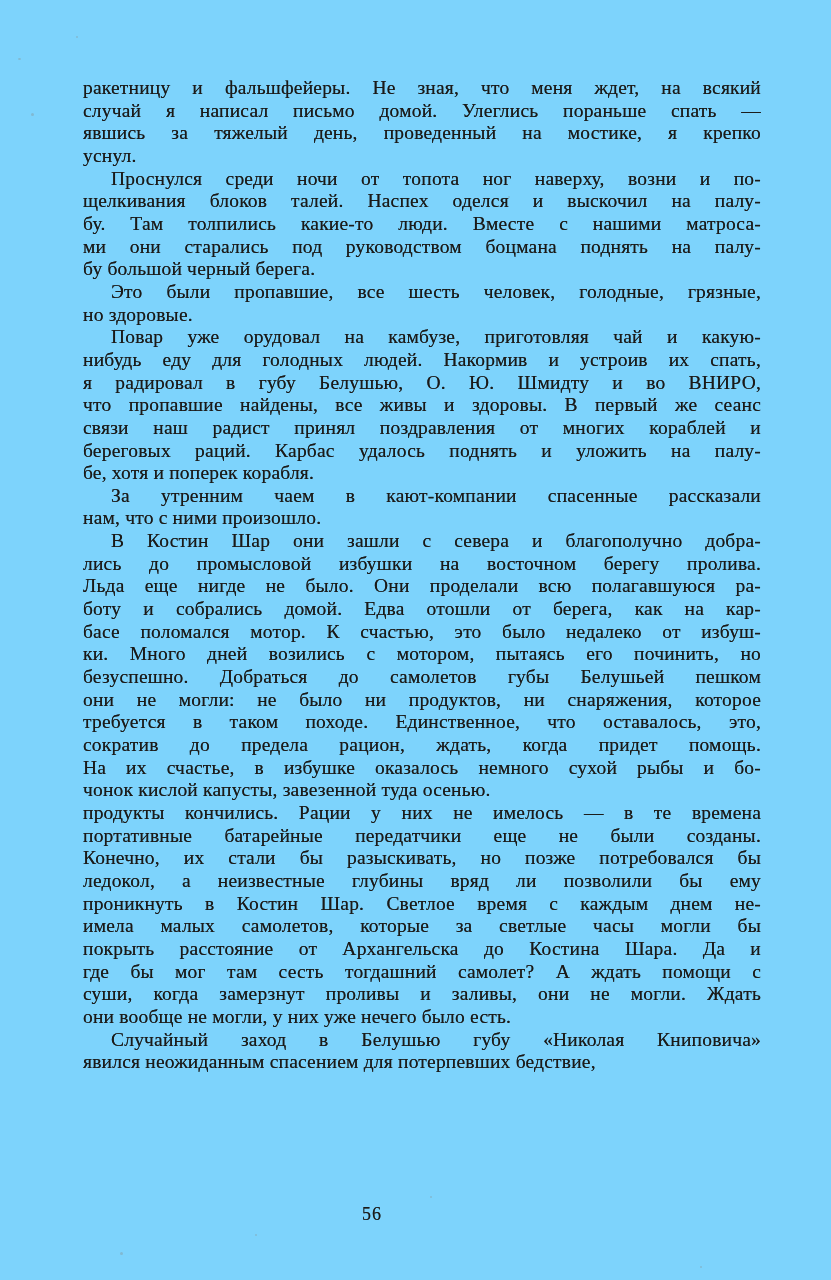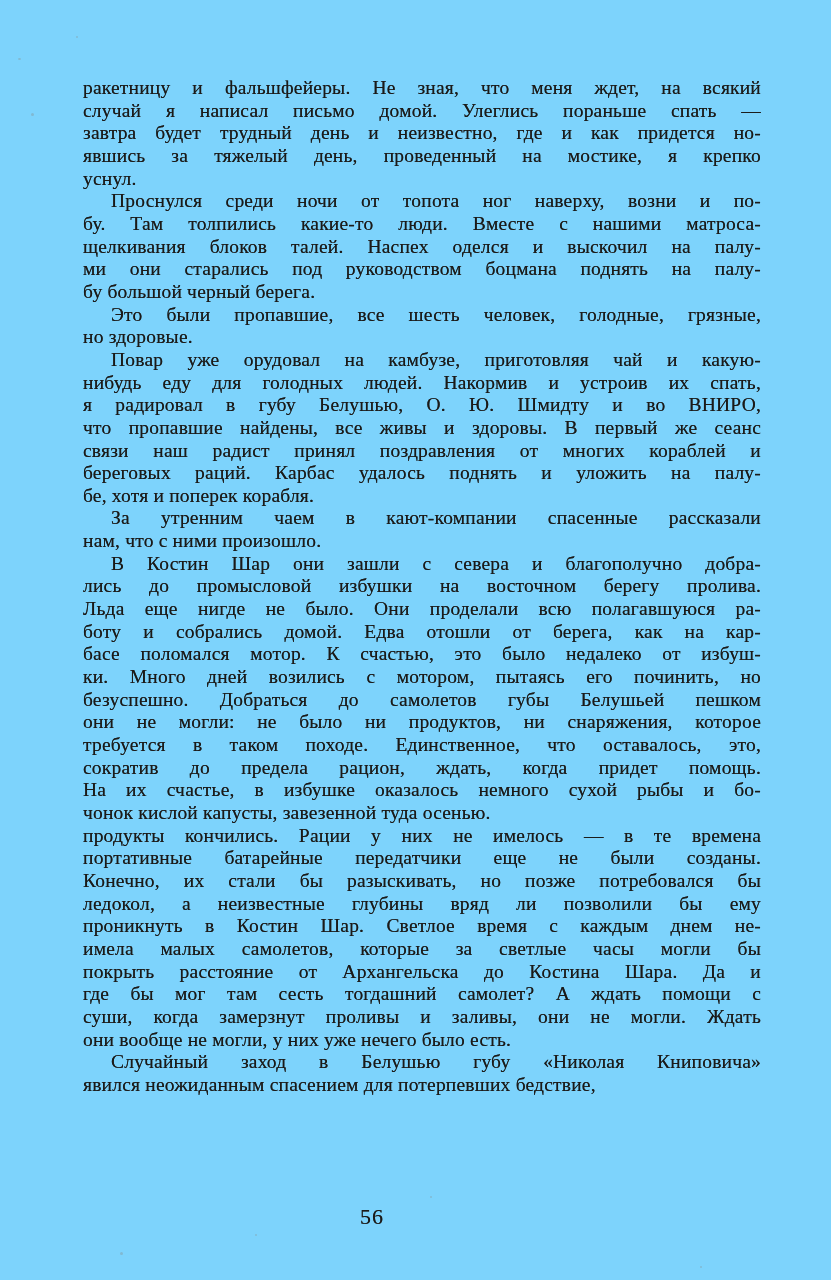--- a/index.html
+++ b/index.html
@@ -41,21 +41,21 @@
   }
   .line.indent {
     padding-left: 28px;
   }
   .page-number {
     position: absolute;
     top: 1204px;
     left: 83px;
     width: 578px;
     text-align: center;
-    font-size: 22px;
+    font-size: 18px;
     letter-spacing: 1px;
     text-shadow: 0 0 0.5px rgba(27, 26, 24, 0.7);
   }
   
   .speck {
     position: absolute;
     background: #8a8a84;
     border-radius: 50%;
     opacity: 0.35;
   }
@@ -69,28 +69,27 @@
   .speck.s8 { left: 430px; top: 1196px; width: 2px; height: 2px; }
 </style>
 </head>
 <body>
 
 <div class="scan-page">
   <div class="text-block">
       <div class="para">
         <div class="line">ракетницу и фальшфейеры. Не зная, что меня ждет, на всякий</div>
         <div class="line">случай я написал письмо домой. Улеглись пораньше спать —</div>
-        <div class="line">завтра будет трудный день и неизвестно, где и как придется но-</div>
         <div class="line">явшись за тяжелый день, проведенный на мостике, я крепко</div>
         <div class="line last">уснул.</div>
       </div>
       <div class="para">
         <div class="line indent">Проснулся среди ночи от топота ног наверху, возни и по-</div>
+        <div class="line">щелкивания блоков талей. Наспех оделся и выскочил на палу-</div>
         <div class="line">бу. Там толпились какие-то люди. Вместе с нашими матроса-</div>
-        <div class="line">щелкивания блоков талей. Наспех оделся и выскочил на палу-</div>
         <div class="line">ми они старались под руководством боцмана поднять на палу-</div>
         <div class="line last">бу большой черный берега.</div>
       </div>
       <div class="para">
         <div class="line indent">Это были пропавшие, все шесть человек, голодные, грязные,</div>
         <div class="line last">но здоровые.</div>
       </div>
       <div class="para">
         <div class="line indent">Повар уже орудовал на камбузе, приготовляя чай и какую-</div>
         <div class="line">нибудь еду для голодных людей. Накормив и устроив их спать,</div>

